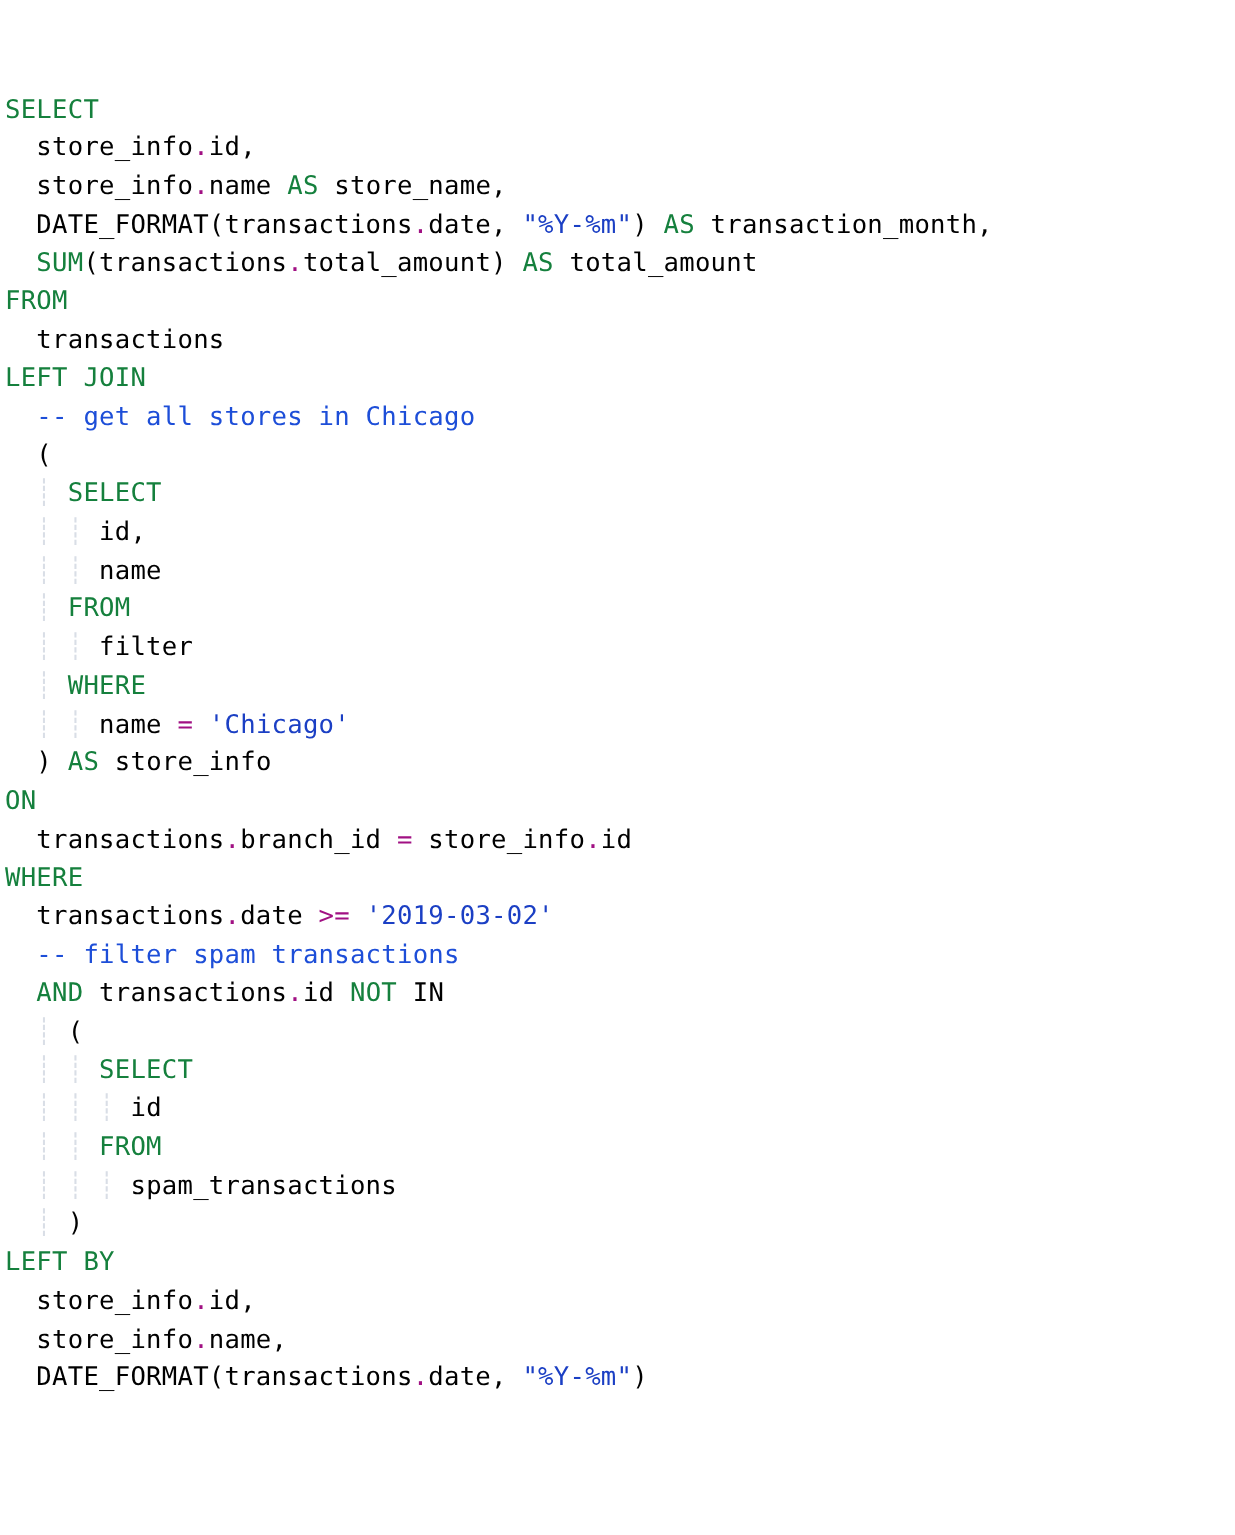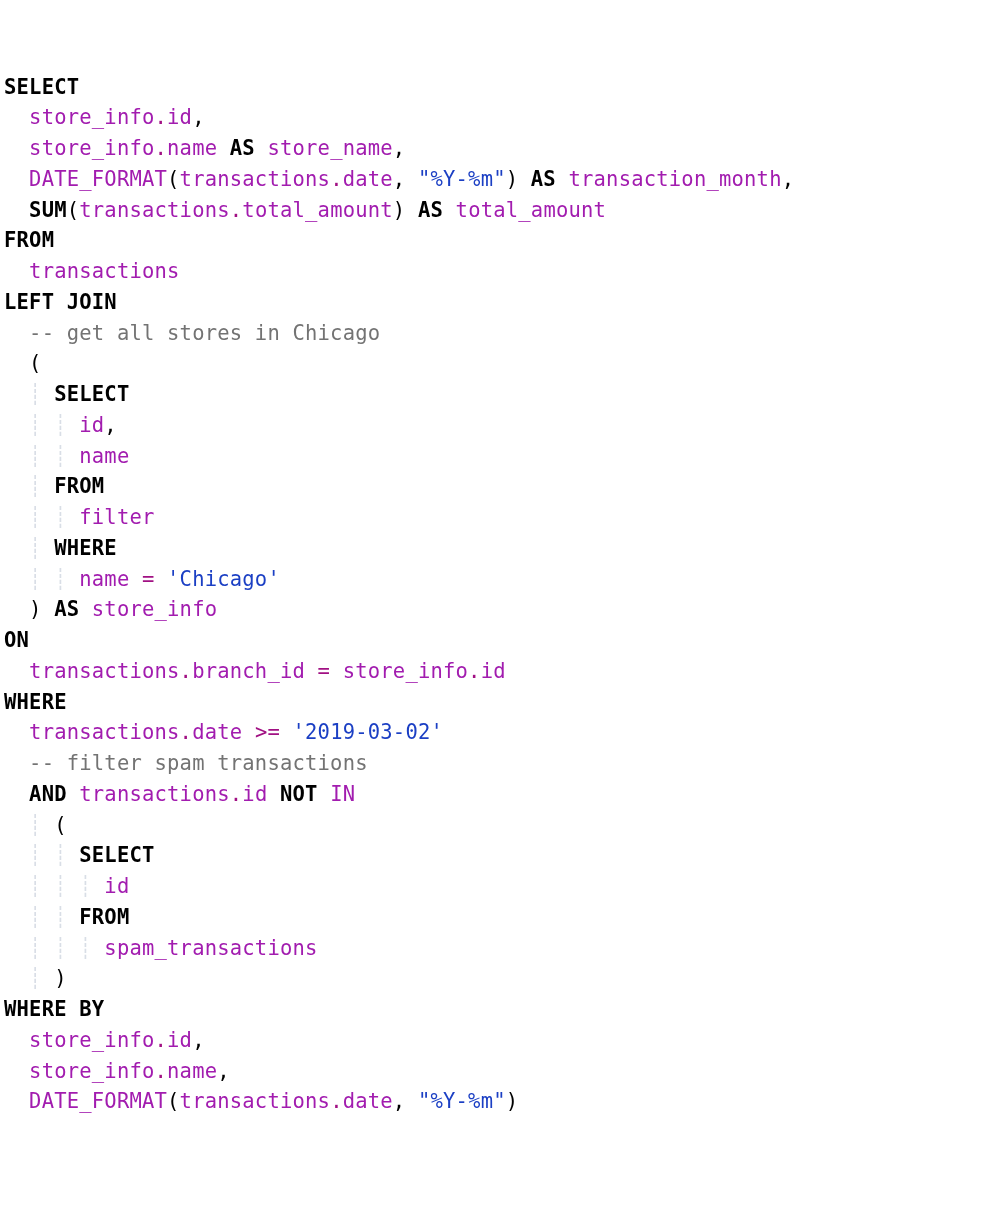--- a/index.html
+++ b/index.html
@@ -6,25 +6,25 @@
     margin: 0;
     padding: 10px 4px;
     background: #ffffff;
     font-family: "SF Mono", "Monaco", "Menlo", "Consolas", "DejaVu Sans Mono", monospace;
     font-size: 20.5px;
     line-height: 1.5;
     color: #000000;
     white-space: pre;
     letter-spacing: 0.2px;
   }
-  .kw   { color: #000000; font-weight: bold; }   
-  .id   { color: #a21caf; }   
+  .kw   { color: #15803d; }   
+  .id   { color: #000000; }   
   .dot  { color: #a11083; }   
   .str  { color: #1b3fc4; }   
-  .cmt  { color: #737373; }   
+  .cmt  { color: #1d4ed8; }   
   .op   { color: #a11083; }   
   .pun  { color: #000000; }   
   .guide{ color: #d9dee6; }   
 </style>
 </head>
 <body>
 
 <div><span class="kw">SELECT</span>
   <span class="id">store_info</span><span class="dot">.</span><span class="id">id</span><span class="pun">,</span>
   <span class="id">store_info</span><span class="dot">.</span><span class="id">name</span> <span class="kw">AS</span> <span class="id">store_name</span><span class="pun">,</span>
@@ -48,17 +48,17 @@
 <span class="kw">WHERE</span>
   <span class="id">transactions</span><span class="dot">.</span><span class="id">date</span> <span class="op">&gt;=</span> <span class="str">'2019-03-02'</span>
   <span class="cmt">-- filter spam transactions</span>
   <span class="kw">AND</span> <span class="id">transactions</span><span class="dot">.</span><span class="id">id</span> <span class="kw">NOT</span> <span class="id">IN</span>
   <span class="guide">┊ </span><span class="pun">(</span>
   <span class="guide">┊ ┊ </span><span class="kw">SELECT</span>
   <span class="guide">┊ ┊ ┊ </span><span class="id">id</span>
   <span class="guide">┊ ┊ </span><span class="kw">FROM</span>
   <span class="guide">┊ ┊ ┊ </span><span class="id">spam_transactions</span>
   <span class="guide">┊ </span><span class="pun">)</span>
-<span class="kw">WHERE BY</span>
+<span class="kw">LEFT BY</span>
   <span class="id">store_info</span><span class="dot">.</span><span class="id">id</span><span class="pun">,</span>
   <span class="id">store_info</span><span class="dot">.</span><span class="id">name</span><span class="pun">,</span>
   <span class="id">DATE_FORMAT</span><span class="pun">(</span><span class="id">transactions</span><span class="dot">.</span><span class="id">date</span><span class="pun">,</span> <span class="str">"%Y-%m"</span><span class="pun">)</span></div>
 
 
 </body></html>

